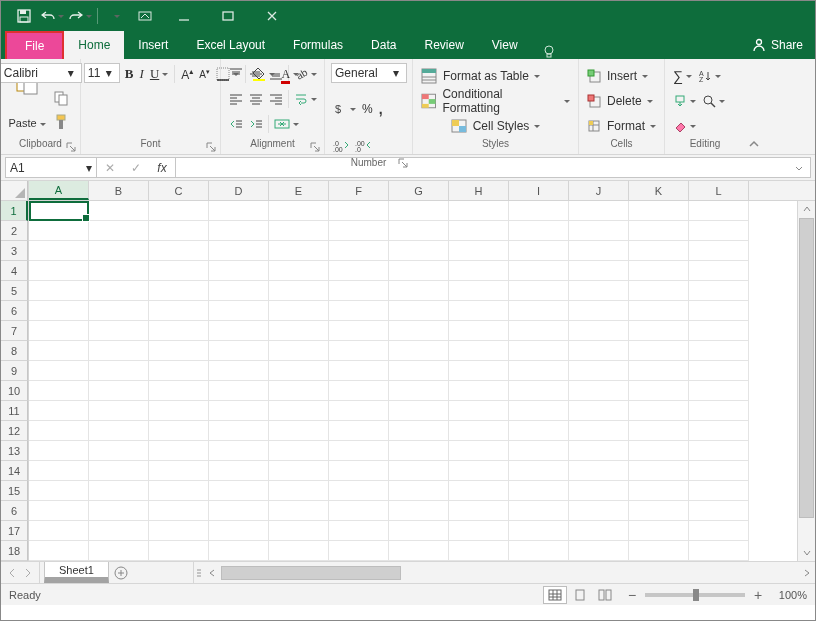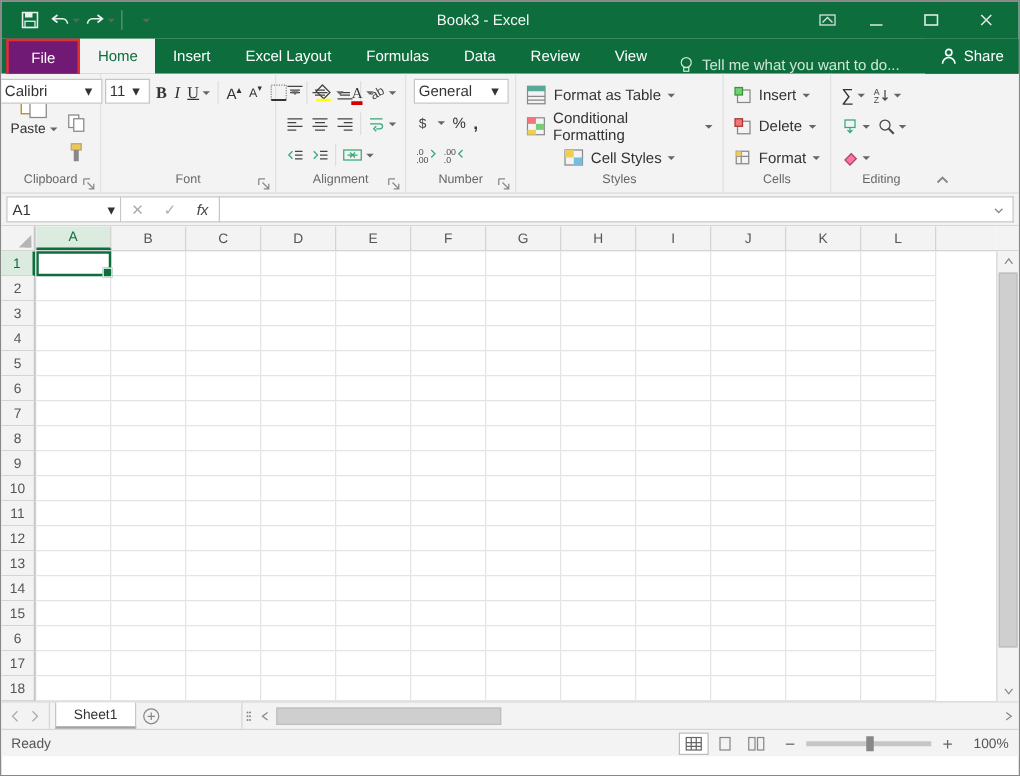--- a/index.html
+++ b/index.html
@@ -12,41 +12,41 @@
   .qat .qbtn { width:26px; height:24px; display:flex; align-items:center; justify-content:center; opacity:.9;}
   .qat .sep { width:1px; height:16px; background:rgba(255,255,255,.3); margin:0 2px;}
   .title-text { flex:1; text-align:center; font-size:12px; color:#fff; opacity:.95;}
   .winbtns { display:flex; align-items:center; margin-right:4px;}
   .winbtns .wb { width:44px; height:28px; display:flex; align-items:center; justify-content:center; opacity:.85;}
   .winbtns .wb.small{width:34px;}
 
   
   .ribtabs { height:28px; background:#0e6d3c; display:flex; align-items:flex-end; color:#fff; padding-left:0;}
   .tab { padding:0 14px; height:28px; display:flex; align-items:center; font-size:12px; cursor:default;}
-  .tab.file { background:#701a75; border:2px solid #e03030; border-bottom:none; margin-left:4px; padding:0 18px; height:28px;}
+  .tab.file { background:#ec4899; border:2px solid #e03030; border-bottom:none; margin-left:4px; padding:0 18px; height:28px;}
   .tab.active { background:#f3f3f3; color:#0e6d3c; }
   .tellme { margin-left:10px; display:flex; align-items:center; gap:6px; color:#cfe7d8; font-size:12px; flex:1;}
   .tellme .bulb { width:14px; height:14px;}
   .share { display:flex; align-items:center; gap:5px; background:#0e6d3c; padding:0 12px; height:28px; color:#fff;}
 
   
   .ribbon { height:96px; background:#f3f3f3; border-bottom:1px solid #d6d6d6; display:flex; }
   .group { border-right:1px solid #e1e1e1; display:flex; flex-direction:column; justify-content:space-between; }
   .grp-body { flex:1; display:flex; align-items:flex-start; padding:4px 6px 0 6px; gap:4px;}
   .grp-label { height:16px; text-align:center; font-size:10px; color:#666; position:relative; padding:0 6px 2px 6px;}
   .grp-label .dlaunch { position:absolute; right:4px; bottom:2px; width:10px; height:10px; }
   .sbtn { height:22px; display:flex; align-items:center; justify-content:center; padding:0 2px;}
   .col { display:flex; flex-direction:column; gap:2px;}
   .row { display:flex; align-items:center; gap:2px;}
   .dd::after{content:""; display:inline-block; margin-left:3px; border:3px solid transparent; border-top-color:#666; transform:translateY(2px);}
   .combo { height:20px; background:#fff; border:1px solid #c6c6c6; display:flex; align-items:center; padding:0 3px; font-size:12px;}
   .combo .cdd{ width:14px; text-align:center; }
 
   
-  .big-paste { width:40px; display:flex; flex-direction:column; align-items:center; justify-content:flex-start; padding-top:2px;}
+  .big-paste { width:40px; display:flex; flex-direction:column; align-items:center; justify-content:flex-start; padding-top:2px;gap:20px;}
   .big-paste .lbl{font-size:11px; margin-top:2px;}
 
   
   .fbar { height:26px; background:#f3f3f3; border-bottom:1px solid #d6d6d6; display:flex; align-items:stretch;}
   .namebox { width:92px; border:1px solid #c6c6c6; background:#fff; margin:2px 0 2px 4px; display:flex; align-items:center; padding:0 4px; font-size:12px;}
   .namebox .ndd{width:14px; text-align:right;}
   .fx-ctl { display:flex; align-items:center; border:1px solid #c6c6c6; border-left:none; background:#fff; margin:2px 0;}
   .fx-ctl .fb{ width:26px; display:flex; align-items:center; justify-content:center; color:#aaa;}
   .formula { flex:1; border:1px solid #c6c6c6; border-left:none; background:#fff; margin:2px 4px 2px 0; display:flex; align-items:center; padding:0 4px;}
   .formula .expand{width:14px;}
@@ -69,21 +69,21 @@
   .vscroll{ width:18px; background:#f3f3f3; border-left:1px solid #d6d6d6; display:flex; flex-direction:column;}
   .vscroll .sbtnv{height:16px; display:flex; align-items:center; justify-content:center;}
   .vscroll .thumb{ height:300px; margin:1px; background:#cfcfcf; border:1px solid #bdbdbd; flex-shrink:0;}
   .vscroll .track{flex:1;}
   .gridmain{ flex:1; overflow:hidden;}
   .grid-top-strip{height:20px; background:#f3f3f3; border-bottom:1px solid #d4d4d4;}
 
   
   .sheetbar { height:22px; background:#f3f3f3; border-top:1px solid #d6d6d6; display:flex; align-items:stretch;}
   .navbtns{ display:flex; align-items:center; padding:0 6px; gap:6px; border-right:1px solid #d6d6d6;}
-  .stab { padding:0 14px; display:flex; align-items:center; background:#fff; border:1px solid #c6c6c6; border-top:none; border-bottom:2px solid #a3a3a3; font-size:11px; margin-left:4px;}
+  .stab { padding:0 14px; display:flex; align-items:center; background:#fff; border:1px solid #c6c6c6; border-top:none; border-bottom:6px solid #a3a3a3; font-size:11px; margin-left:4px;}
   .addsheet{ width:24px; display:flex; align-items:center; justify-content:center;}
   .hscroll { flex:1; display:flex; align-items:center; margin-left:60px; border-left:1px solid #d6d6d6;}
   .hscroll .grip{width:10px; display:flex; align-items:center; justify-content:center;}
   .hscroll .sbtnh{width:16px; display:flex; align-items:center; justify-content:center;}
   .hscroll .htrack{flex:1; height:14px; background:#f3f3f3; margin:0 1px; position:relative;}
   .hscroll .hthumb{ position:absolute; left:0; top:0; bottom:0; width:180px; background:#cfcfcf; border:1px solid #bdbdbd;}
 
   
   .status { height:22px; background:#f3f3f3; border-top:1px solid #d6d6d6; display:flex; align-items:center; padding:0 8px; font-size:11px; color:#555;}
   .status .fill{flex:1;}
@@ -113,21 +113,20 @@
         </svg>
       </div>
     <div class="qbtn dd">
         <svg width="14" height="12" viewBox="0 0 14 12">
           <path d="M9 2 L13 5 L9 8 M13 5 H5 A4 4 0 0 0 1 9" fill="none" stroke="#fff" stroke-width="1.3"></path>
         </svg>
       </div>
     <div class="sep"></div>
     <div class="qbtn dd"></div>
   </div>
-  <div class="title-text">Book3 - Excel</div>
   <div class="winbtns">
     <div class="wb small">
         <svg width="14" height="10" viewBox="0 0 14 10">
           <rect x="1" y="1" width="12" height="8" fill="none" stroke="#fff"></rect>
           <path d="M3 7 L7 3 L11 7" fill="none" stroke="#fff"></path>
         </svg>
       </div>
     <div class="wb">
         <svg width="12" height="12" viewBox="0 0 12 12">
           <line x1="1" y1="10" x2="11" y2="10" stroke="#fff" stroke-width="1.3"></line>
@@ -153,21 +152,20 @@
   <div class="tab">Excel Layout</div>
   <div class="tab">Formulas</div>
   <div class="tab">Data</div>
   <div class="tab">Review</div>
   <div class="tab">View</div>
   <div class="tellme">
     <svg class="bulb" viewBox="0 0 14 14">
         <circle cx="7" cy="5" r="4" fill="none" stroke="#cfe7d8"></circle>
         <rect x="5" y="9" width="4" height="3" fill="none" stroke="#cfe7d8"></rect>
       </svg>
-    <span>Tell me what you want to do...</span>
   </div>
   <div class="share">
     <svg width="14" height="14" viewBox="0 0 14 14">
         <circle cx="7" cy="4" r="2.5" fill="none" stroke="#fff" stroke-width="1.3"></circle>
         <path d="M2 13 A5 5 0 0 1 12 13" fill="none" stroke="#fff" stroke-width="1.3"></path>
       </svg>
     <span>Share</span>
   </div>
 </div>
 
@@ -352,21 +350,21 @@
             </svg>
           </div>
       </div>
     </div>
     <div class="grp-label"><span>Alignment</span><svg class="dlaunch" viewBox="0 0 10 10">
           <path d="M1 1 H6 M1 1 V6 M4 4 L9 9 M9 5 V9 H5" stroke="#888" fill="none"></path>
         </svg></div>
   </div>
 
   <div class="group" style="width:88px">
-    <div class="grp-body" style="flex-direction:column; gap:4px;">
+    <div class="grp-body" style="flex-direction:column; gap:15px;">
       <div class="combo" style="width:76px">
           <span style="flex:1">General</span>
           <span class="cdd">▾</span>
         </div>
       <div class="row">
         <div class="sbtn dd">
             <svg width="14" height="14" viewBox="0 0 14 14">
               <text x="2" y="11" font-size="11" fill="#444">$</text>
             </svg>
           </div>

